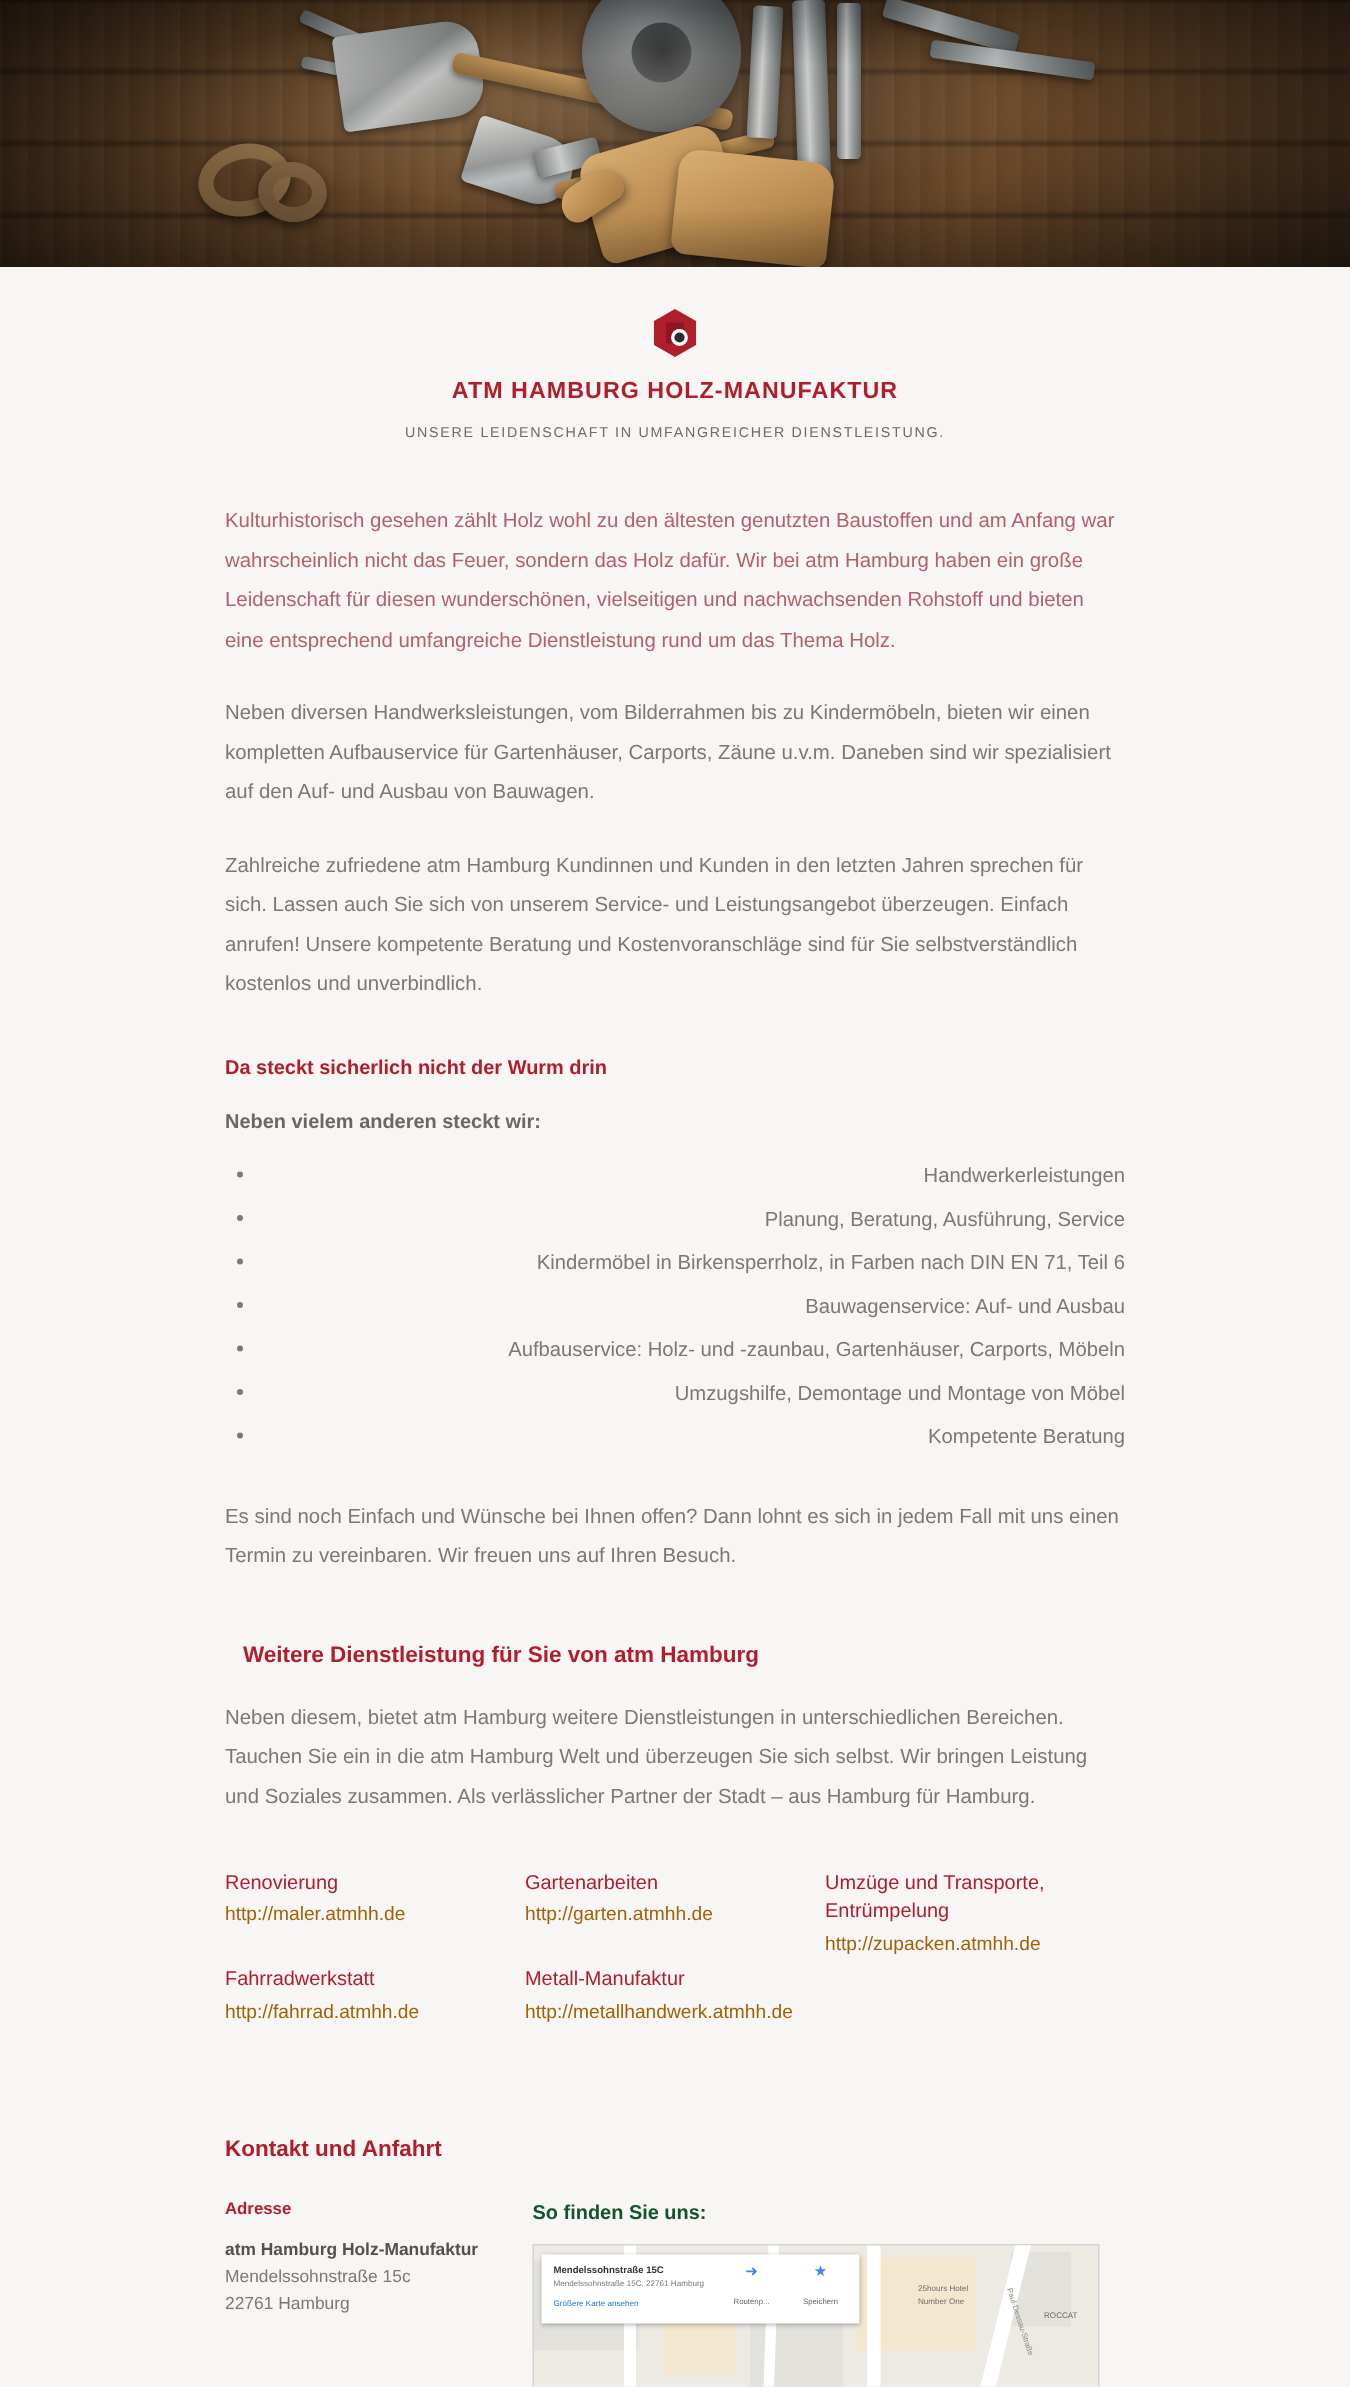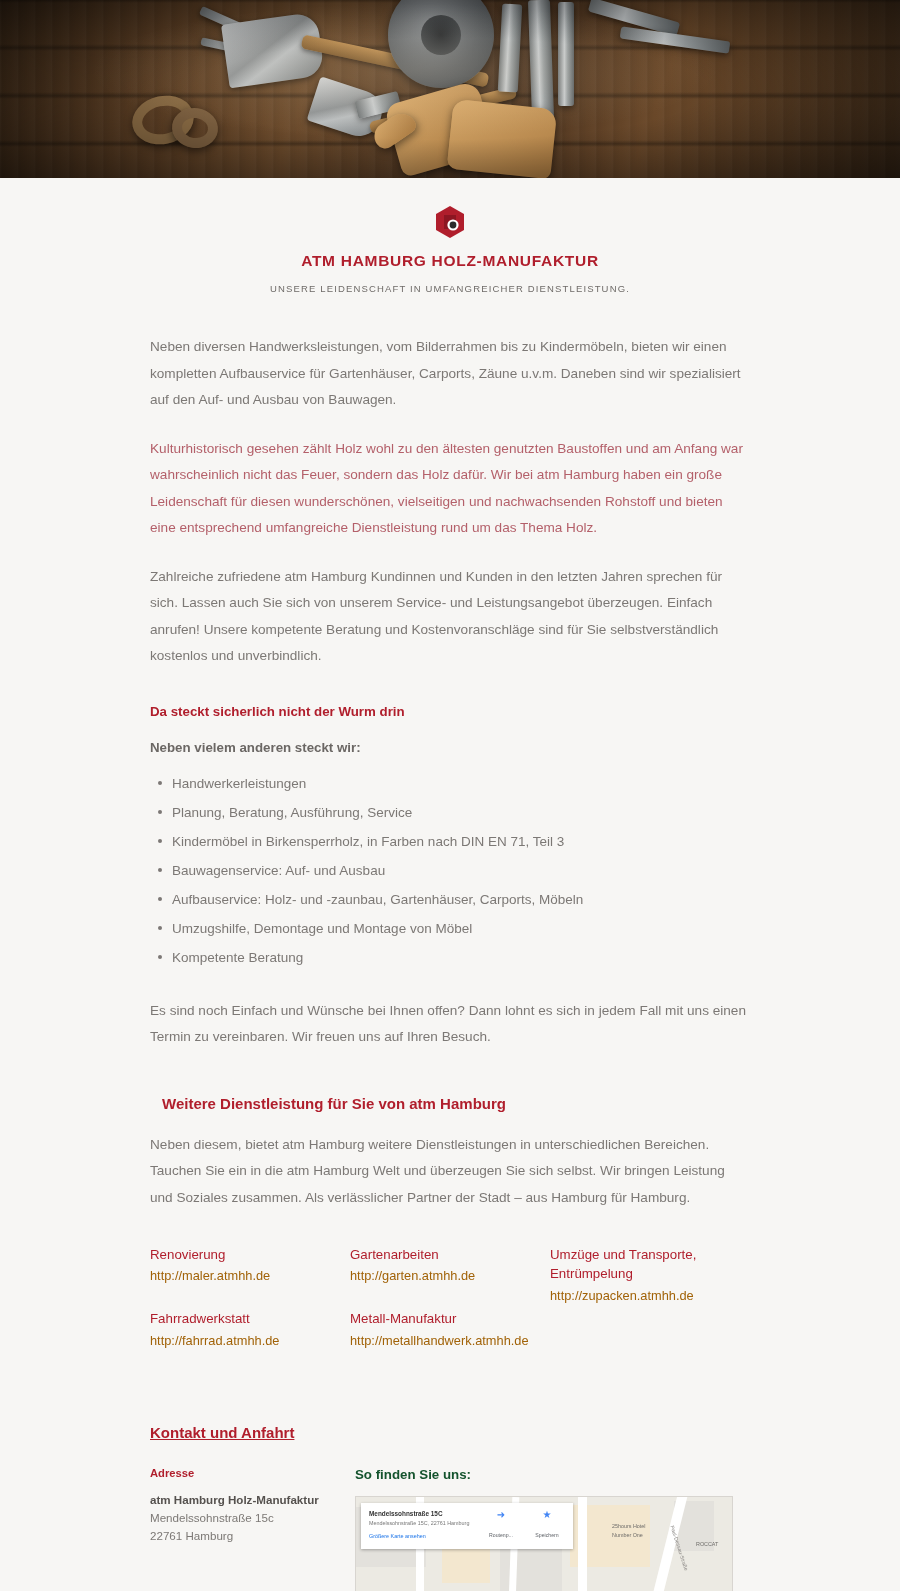--- a/index.html
+++ b/index.html
@@ -65,40 +65,40 @@
   .tagline {
     font-size:9.5px; letter-spacing:1.15px; color:#6f6b68;
     text-transform:uppercase; margin:0 0 40px;
   }
 
   p.body { font-size:13.6px; line-height:1.95; margin:0 0 22px; color:#7c7875; }
   p.intro { color:#b4606a; }
   .h-red { color:#b01e2c; font-weight:bold; font-size:13.3px; margin:34px 0 21px; }
   .h-strong { color:#6b6764; font-weight:bold; font-size:13.3px; margin:0 0 14px; }
 
-  ul.services { margin:0 0 26px; padding:0 0 0 22px; list-style:none; }
+  ul.services { margin:0 0 26px; padding:0 0 0 22px; list-style:none;text-align:right; }
   ul.services li { font-size:13.5px; line-height:2.15; color:#7c7875; position:relative; }
   ul.services li::before {
     content:""; position:absolute; left:-14px; top:12px;
     width:4px; height:4px; border-radius:50%; background:#7c7875;
   }
 
   h2.section {
     font-size:15px; font-weight:bold; color:#b01e2c; margin:44px 12px 20px;
   }
 
   
   .svc-cols { display:flex; margin-top:34px; }
   .svc-col { width:200px; }
   .svc-col:nth-child(3) { width:200px; }
   .svc-title { color:#b01e2c; font-size:13.3px; line-height:1.45; margin:0 0 4px; }
   .svc-url { color:#a16207; font-size:12.8px; margin:0 0 26px; }
   .svc-url.tight { margin-bottom:0; }
 
-  h2.kontakt { font-size:15px; font-weight:bold; color:#b01e2c; margin:76px 0 26px;text-decoration:underline; }
+  h2.kontakt { font-size:15px; font-weight:bold; color:#b01e2c; margin:76px 0 26px; }
 
   .kontakt-wrap { display:flex; }
   .kontakt-left { width:200px; }
   .kontakt-right { width:380px; margin-left:5px; }
 
   .mini-head { color:#b01e2c; font-size:11.2px; font-weight:bold; margin:0 0 14px; }
   .addr-name { color:#55514e; font-size:11.6px; font-weight:bold; margin:0 0 3px; }
   .addr-line { color:#7c7875; font-size:11.6px; line-height:1.55; margin:0; }
 
   .map-head { color:#14532d; font-size:13.3px; font-weight:bold; margin:0 0 14px; }
@@ -184,31 +184,31 @@
           <polygon points="15,0 29,8 29,24 15,32 1,24 1,8" fill="#b01e2c"></polygon>
           <path d="M9 9 L21 9 L21 14 L14 14 L14 23 L9 23 Z" fill="#8d1622"></path>
           <circle cx="18" cy="19" r="5.6" fill="#ffffff"></circle>
           <circle cx="18" cy="19" r="3.4" fill="#2b2b2b"></circle>
         </svg>
       </div>
       <h1 class="company">ATM HAMBURG HOLZ-MANUFAKTUR</h1>
       <div class="tagline">UNSERE LEIDENSCHAFT IN UMFANGREICHER DIENSTLEISTUNG.</div>
     </div>
 
+    <p class="body intro">Kulturhistorisch gesehen zählt Holz wohl zu den ältesten genutzten Baustoffen und am Anfang war wahrscheinlich nicht das Feuer, sondern das Holz dafür. Wir bei atm Hamburg haben ein große Leidenschaft für diesen wunderschönen, vielseitigen und nachwachsenden Rohstoff und bieten eine entsprechend umfangreiche Dienstleistung rund um das Thema Holz.</p>
     <p class="body">Neben diversen Handwerksleistungen, vom Bilderrahmen bis zu Kindermöbeln, bieten wir einen kompletten Aufbauservice für Gartenhäuser, Carports, Zäune u.v.m. Daneben sind wir spezialisiert auf den Auf- und Ausbau von Bauwagen.</p>
-    <p class="body intro">Kulturhistorisch gesehen zählt Holz wohl zu den ältesten genutzten Baustoffen und am Anfang war wahrscheinlich nicht das Feuer, sondern das Holz dafür. Wir bei atm Hamburg haben ein große Leidenschaft für diesen wunderschönen, vielseitigen und nachwachsenden Rohstoff und bieten eine entsprechend umfangreiche Dienstleistung rund um das Thema Holz.</p>
     <p class="body">Zahlreiche zufriedene atm Hamburg Kundinnen und Kunden in den letzten Jahren sprechen für sich. Lassen auch Sie sich von unserem Service- und Leistungsangebot überzeugen. Einfach anrufen! Unsere kompetente Beratung und Kostenvoranschläge sind für Sie selbstverständlich kostenlos und unverbindlich.</p>
 
     <div class="h-red">Da steckt sicherlich nicht der Wurm drin</div>
     <div class="h-strong">Neben vielem anderen steckt wir:</div>
 
     <ul class="services">
       <li>Handwerkerleistungen</li>
       <li>Planung, Beratung, Ausführung, Service</li>
-      <li>Kindermöbel in Birkensperrholz, in Farben nach DIN EN 71, Teil 3</li>
+      <li>Kindermöbel in Birkensperrholz, in Farben nach DIN EN 71, Teil 6</li>
       <li>Bauwagenservice: Auf- und Ausbau</li>
       <li>Aufbauservice: Holz- und -zaunbau, Gartenhäuser, Carports, Möbeln</li>
       <li>Umzugshilfe, Demontage und Montage von Möbel</li>
       <li>Kompetente Beratung</li>
     </ul>
 
     <p class="body">Es sind noch Einfach und Wünsche bei Ihnen offen? Dann lohnt es sich in jedem Fall mit uns einen Termin zu vereinbaren. Wir freuen uns auf Ihren Besuch.</p>
 
     <h2 class="section">Weitere Dienstleistung für Sie von atm Hamburg</h2>
     <p class="body">Neben diesem, bietet atm Hamburg weitere Dienstleistungen in unterschiedlichen Bereichen. Tauchen Sie ein in die atm Hamburg Welt und überzeugen Sie sich selbst. Wir bringen Leistung und Soziales zusammen. Als verlässlicher Partner der Stadt – aus Hamburg für Hamburg.</p>

